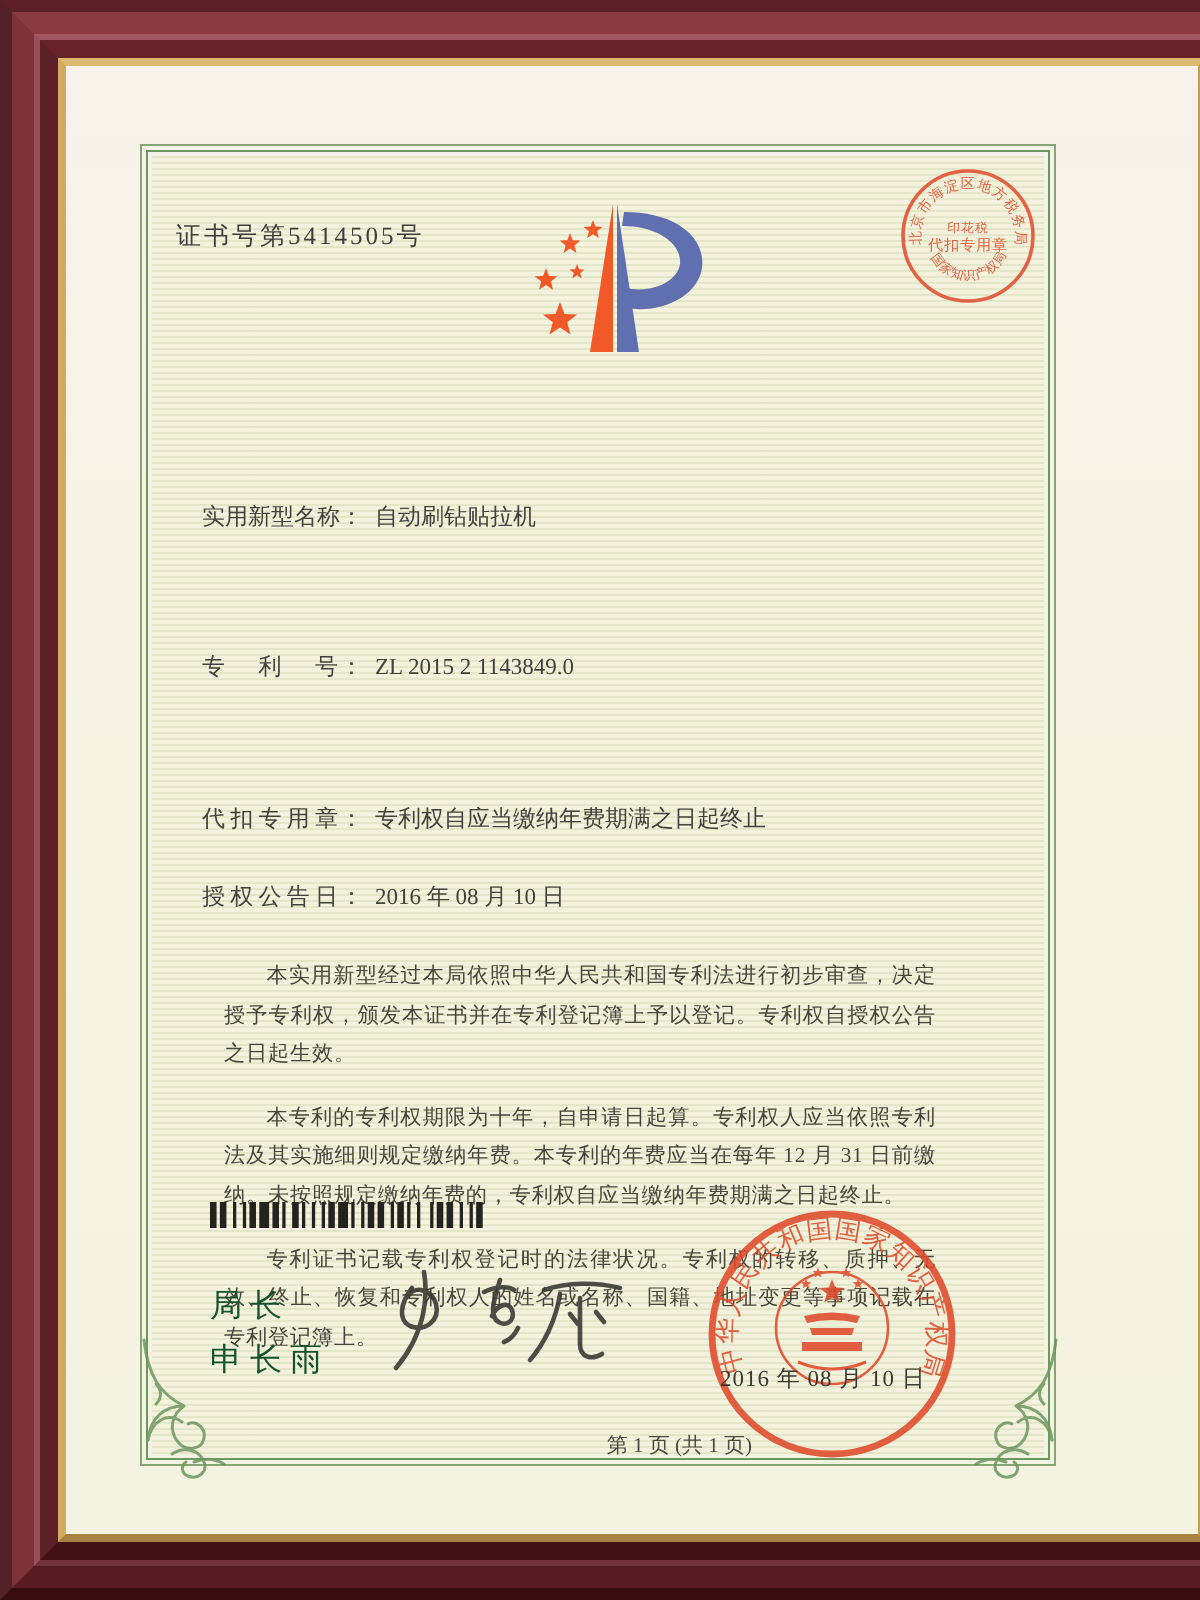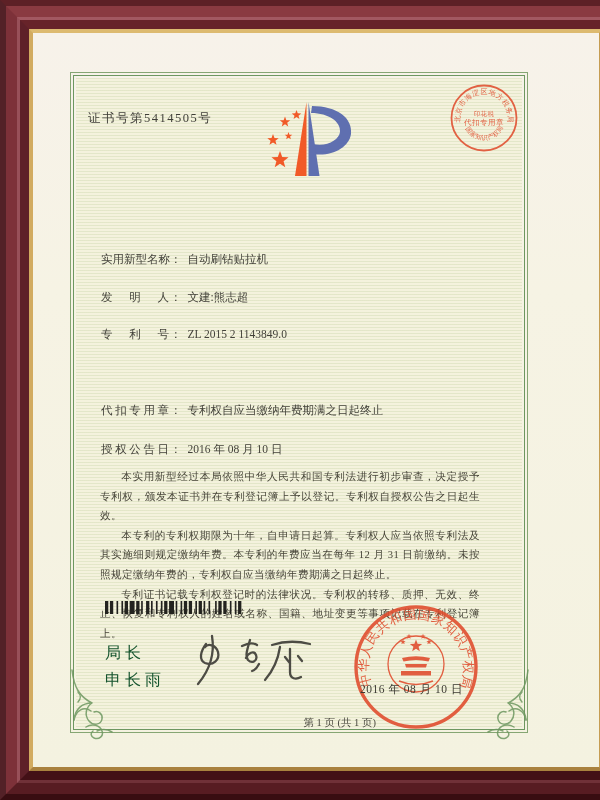--- a/index.html
+++ b/index.html
@@ -20,21 +20,21 @@
      background-image:repeating-linear-gradient(0deg,rgba(160,185,120,.20) 0 1px,rgba(0,0,0,0) 1px 3px);}
   
   .cert-no{left:88px;top:110px;font-size:12.5px;letter-spacing:1.5px;color:#3f3e38;}
   .title{left:0;right:0;top:186px;text-align:center;font-size:30px;font-weight:700;
          letter-spacing:4px;color:#3a3a3a;}
   .field{left:101px;font-size:11.5px;color:#43423a;white-space:nowrap;line-height:1.2;}
   .flabel{display:inline-block;width:68px;text-align:justify;text-align-last:justify;}
   .fcolon{margin-left:1px;}
   .fvalue{margin-left:6px;}
   .paras{left:100px;top:467px;width:380px;color:#474539;}
-  .paras p{margin:0;font-size:10.6px;line-height:19.6px;text-indent:2em;
+  .paras p{margin:12px;font-size:10.6px;line-height:19.6px;text-indent:2em;
            text-align:justify;letter-spacing:.4px;}
   .sig-label{left:105px;font-size:16px;letter-spacing:4px;color:#14532d;}
   .seal-date{left:360px;top:682px;width:120px;font-size:11.5px;color:#3b3a32;
              letter-spacing:.5px;z-index:6;white-space:nowrap;}
   .footer{left:200px;top:716px;width:176px;text-align:right;font-size:10.5px;color:#4a4940;}
   svg text{font-family:"Liberation Serif","DejaVu Serif",serif;}
   .ring-big{font-size:13px;letter-spacing:.6px;fill:var(--seal-red);}
   .ring-sm{font-size:7px;letter-spacing:.7px;fill:var(--seal-red);}
   .ring-sm2{font-size:6.4px;letter-spacing:.3px;fill:var(--seal-red);}
   .stamp-center1{font-size:6.4px;fill:var(--seal-red);letter-spacing:.5px;}
@@ -103,23 +103,20 @@
     <circle cx="35" cy="35" r="32.5" fill="none" stroke="var(--seal-red)" stroke-width="1.8"></circle>
     <text class="ring-sm"><textPath href="#taxTop" startOffset="2%">北京市海淀区地方税务局</textPath></text>
     <text class="ring-sm2"><textPath href="#taxBot" startOffset="6%">国家知识产权局</textPath></text>
     <text class="stamp-center1" x="35" y="33" text-anchor="middle">印花税</text>
     <text class="stamp-center2" x="35" y="42" text-anchor="middle">代扣专用章</text>
   </svg>
 
 
   <div class="abs field" style="top:253px">
     <span class="flabel">实用新型名称</span><span class="fcolon">：</span><span class="fvalue">自动刷钻贴拉机</span>
-  </div>
-  <div class="abs field" style="top:291px">
-    <span class="flabel">发明人</span><span class="fcolon">：</span><span class="fvalue">文建:熊志超</span>
   </div>
   <div class="abs field" style="top:328px">
     <span class="flabel">专利号</span><span class="fcolon">：</span><span class="fvalue">ZL 2015 2 1143849.0</span>
   </div>
   <div class="abs field" style="top:404px">
     <span class="flabel">代扣专用章</span><span class="fcolon">：</span><span class="fvalue">专利权自应当缴纳年费期满之日起终止</span>
   </div>
   <div class="abs field" style="top:443px">
     <span class="flabel">授权公告日</span><span class="fcolon">：</span><span class="fvalue">2016 年 08 月 10 日</span>
   </div>

